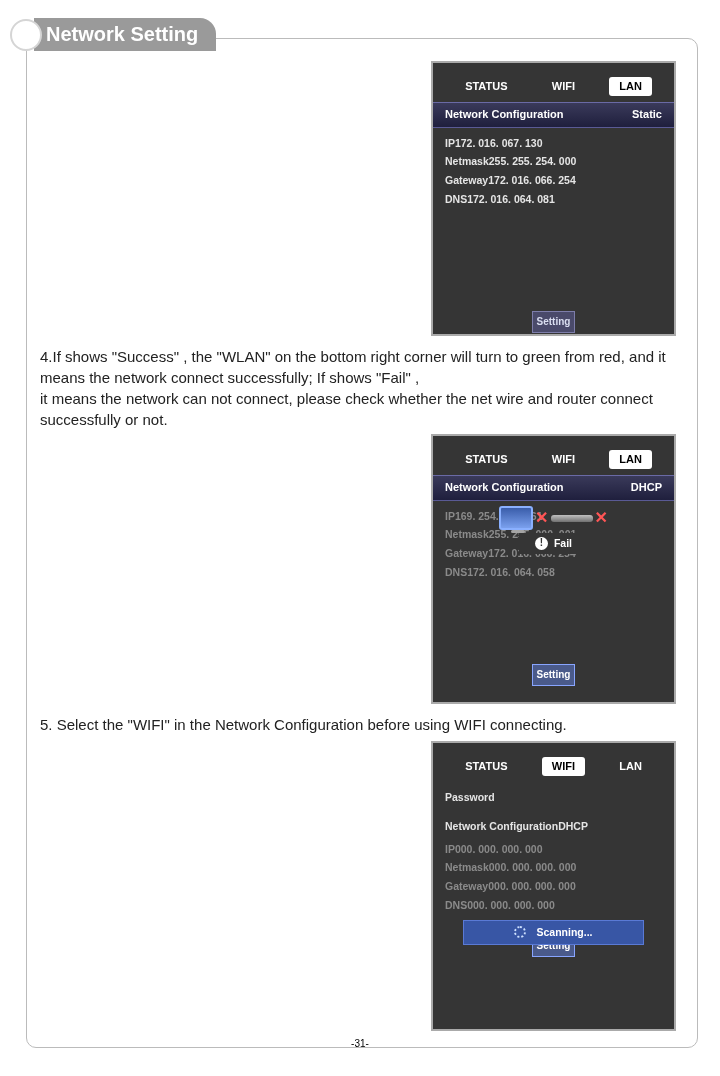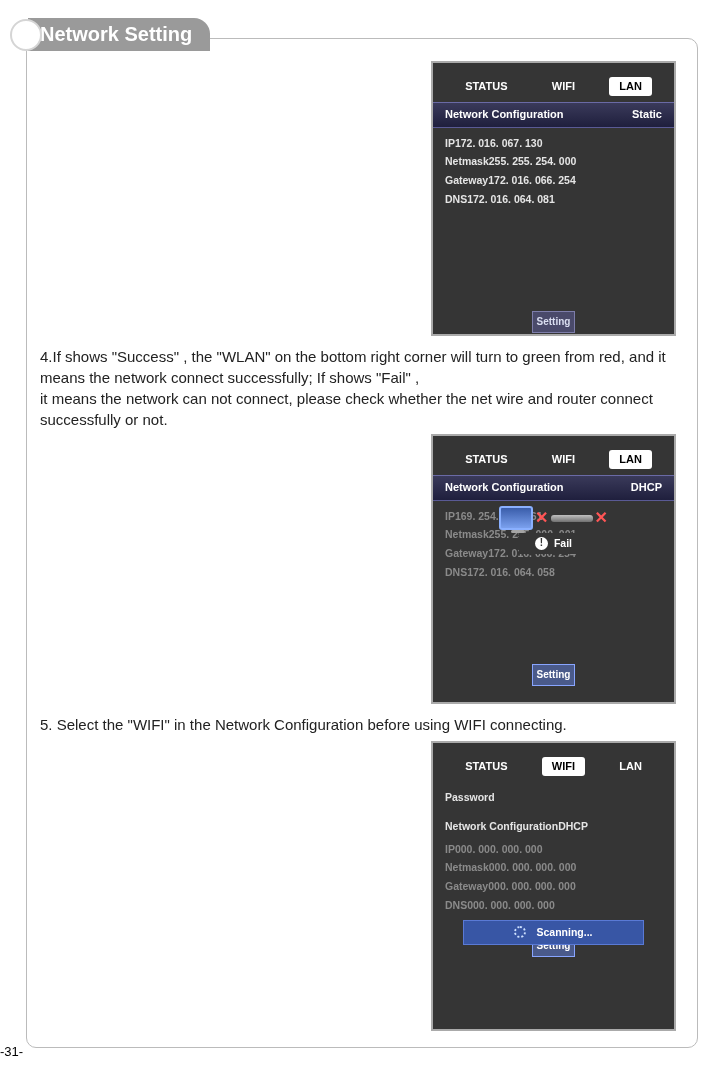--- a/index.html
+++ b/index.html
@@ -9,21 +9,21 @@
       background: white;
       font-family: Arial, sans-serif;
       position: relative;
       overflow: hidden;
     }
     .header {
       margin-top: 18px;
       margin-left: 10px;
       display: flex;
       align-items: center;
-      gap: 0;
+      gap: 6px;
     }
     .header-circle {
       width: 32px;
       height: 32px;
       border-radius: 50%;
       background: white;
       border: 2px solid #d5d5d5;
       z-index: 2;
     }
     .header-title {
@@ -194,22 +194,23 @@
       gap: 10px;
       padding: 4px 0;
       margin-top: 14px;
     }
     .spinner {
       width: 12px; height: 12px;
       border: 2px dotted #cde0ff;
       border-radius: 50%;
     }
     .page-num {
-      font-size: 13px;
-      margin-top: 13px;
+      text-align: center;
+      font-size: 10px;
+      margin-top: 7px;
     }
     .sc1 { margin-top: 10px; height: 275px; }
     .sc2 { margin-top: 2px; height: 270px; }
     .sc3 { margin-top: 6px; height: 290px; }
   </style>
 </head>
 <body>
 
 <div class="header">
   <div class="header-circle"></div>

